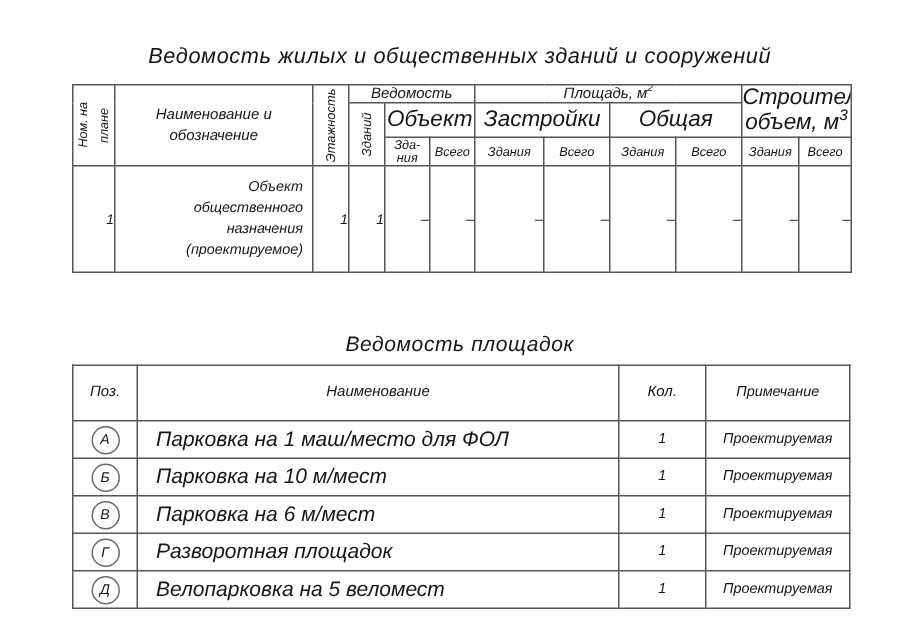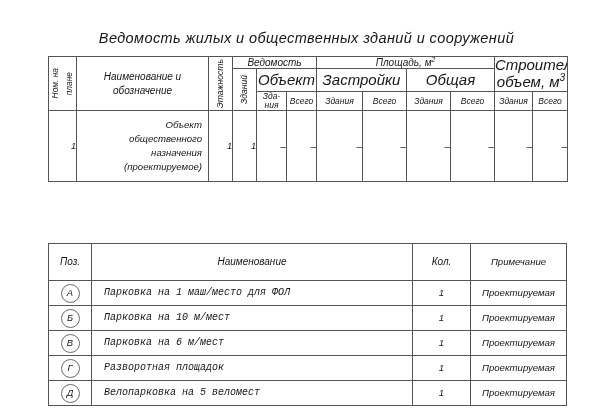--- a/index.html
+++ b/index.html
@@ -106,22 +106,21 @@
     left: 48px;
     top: 243px;
     width: 519px;
     font-size: 9.6px;
   }
   #table-areas .h-cell { font-size: 10px; height: 36px; margin-left: 23px; }
   #table-areas tbody td { height: 24px; }
   #table-areas .c-name {
     text-align: left;
     padding-left: 12px;
-    font-size: 10px;
-    font-family: Liberation Mono, monospace;
+    font-size: 14px;
   }
   #table-areas .c-pos { width: 42px; }
   #table-areas .c-qty { width: 57px; }
   #table-areas .c-note { width: 95px; font-size: 9.6px; }
   .pos-mark {
     display: inline-flex;
     align-items: center;
     justify-content: center;
     width: 19px;
     height: 19px;
@@ -214,20 +213,21 @@
         <td class="dash">–</td>
         <td class="dash">–</td>
         <td class="dash">–</td>
         <td class="dash">–</td>
         <td class="dash">–</td>
         <td class="dash">–</td>
       </tr>
     </tbody>
   </table>
 
+  <div class="table-title" id="title-2">Ведомость площадок</div>
 
   <table class="tbl" id="table-areas">
     <thead>
       <tr>
         <td class="h-cell c-pos">Поз.</td>
         <td class="h-cell">Наименование</td>
         <td class="h-cell c-qty">Кол.</td>
         <td class="h-cell c-note">Примечание</td>
       </tr>
     </thead>

